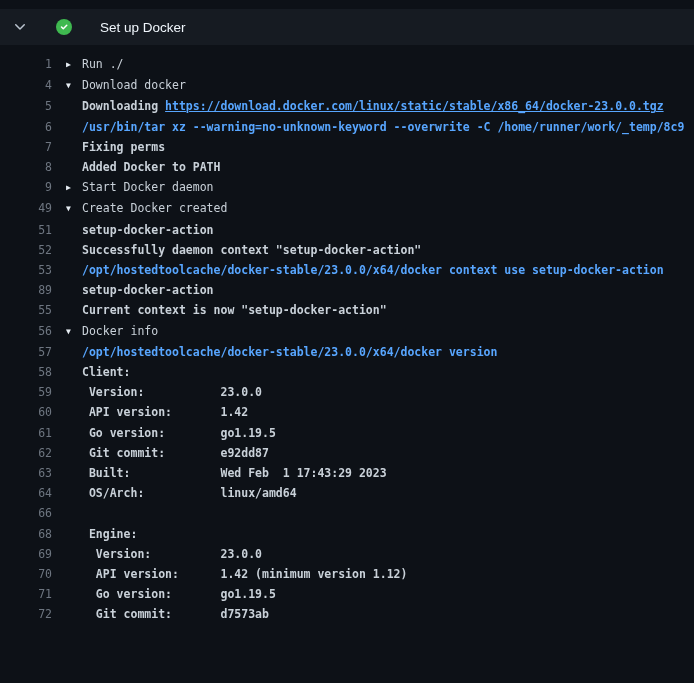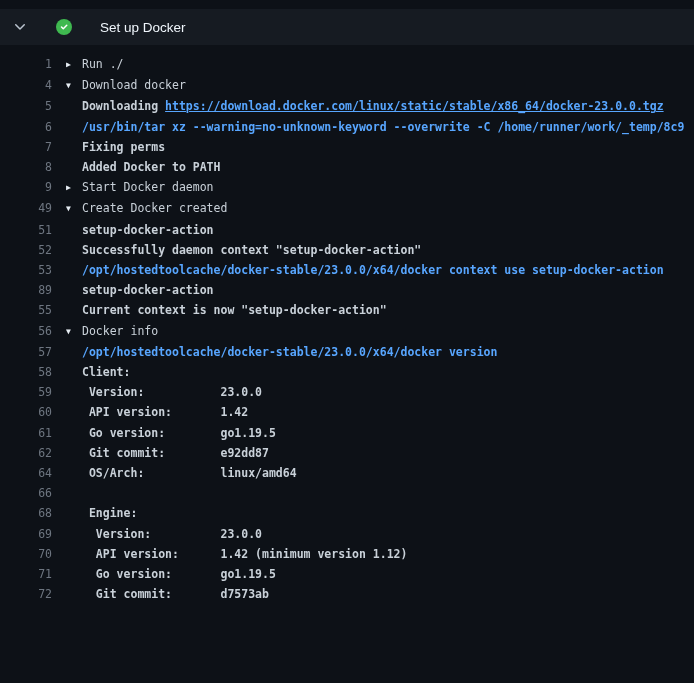--- a/index.html
+++ b/index.html
@@ -107,20 +107,21 @@
       <div class="row"><span class="ln">53</span><span class="content indent"><span class="cmd">/opt/hostedtoolcache/docker-stable/23.0.0/x64/docker context use setup-docker-action</span></span></div>
       <div class="row"><span class="ln">89</span><span class="content indent"><span class="plain">setup-docker-action</span></span></div>
       <div class="row"><span class="ln">55</span><span class="content indent"><span class="plain">Current context is now "setup-docker-action"</span></span></div>
       <div class="row"><span class="ln">56</span><span class="content"><span class="arrow">▼</span><span class="plain">Docker info</span></span></div>
       <div class="row"><span class="ln">57</span><span class="content indent"><span class="cmd">/opt/hostedtoolcache/docker-stable/23.0.0/x64/docker version</span></span></div>
       <div class="row"><span class="ln">58</span><span class="content indent"><span class="plain">Client:</span></span></div>
       <div class="row"><span class="ln">59</span><span class="content indent"><span class="plain"> Version:           23.0.0</span></span></div>
       <div class="row"><span class="ln">60</span><span class="content indent"><span class="plain"> API version:       1.42</span></span></div>
       <div class="row"><span class="ln">61</span><span class="content indent"><span class="plain"> Go version:        go1.19.5</span></span></div>
       <div class="row"><span class="ln">62</span><span class="content indent"><span class="plain"> Git commit:        e92dd87</span></span></div>
+      <div class="row"><span class="ln">63</span><span class="content indent"><span class="plain"> Built:             Wed Feb  1 17:43:29 2023</span></span></div>
       <div class="row"><span class="ln">64</span><span class="content indent"><span class="plain"> OS/Arch:           linux/amd64</span></span></div>
       <div class="row"><span class="ln">66</span><span class="content indent"><span class="plain"></span></span></div>
       <div class="row"><span class="ln">68</span><span class="content indent"><span class="plain"> Engine:</span></span></div>
       <div class="row"><span class="ln">69</span><span class="content indent"><span class="plain">  Version:          23.0.0</span></span></div>
       <div class="row"><span class="ln">70</span><span class="content indent"><span class="plain">  API version:      1.42 (minimum version 1.12)</span></span></div>
       <div class="row"><span class="ln">71</span><span class="content indent"><span class="plain">  Go version:       go1.19.5</span></span></div>
       <div class="row"><span class="ln">72</span><span class="content indent"><span class="plain">  Git commit:       d7573ab</span></span></div>
     </div>
 
 </div>

